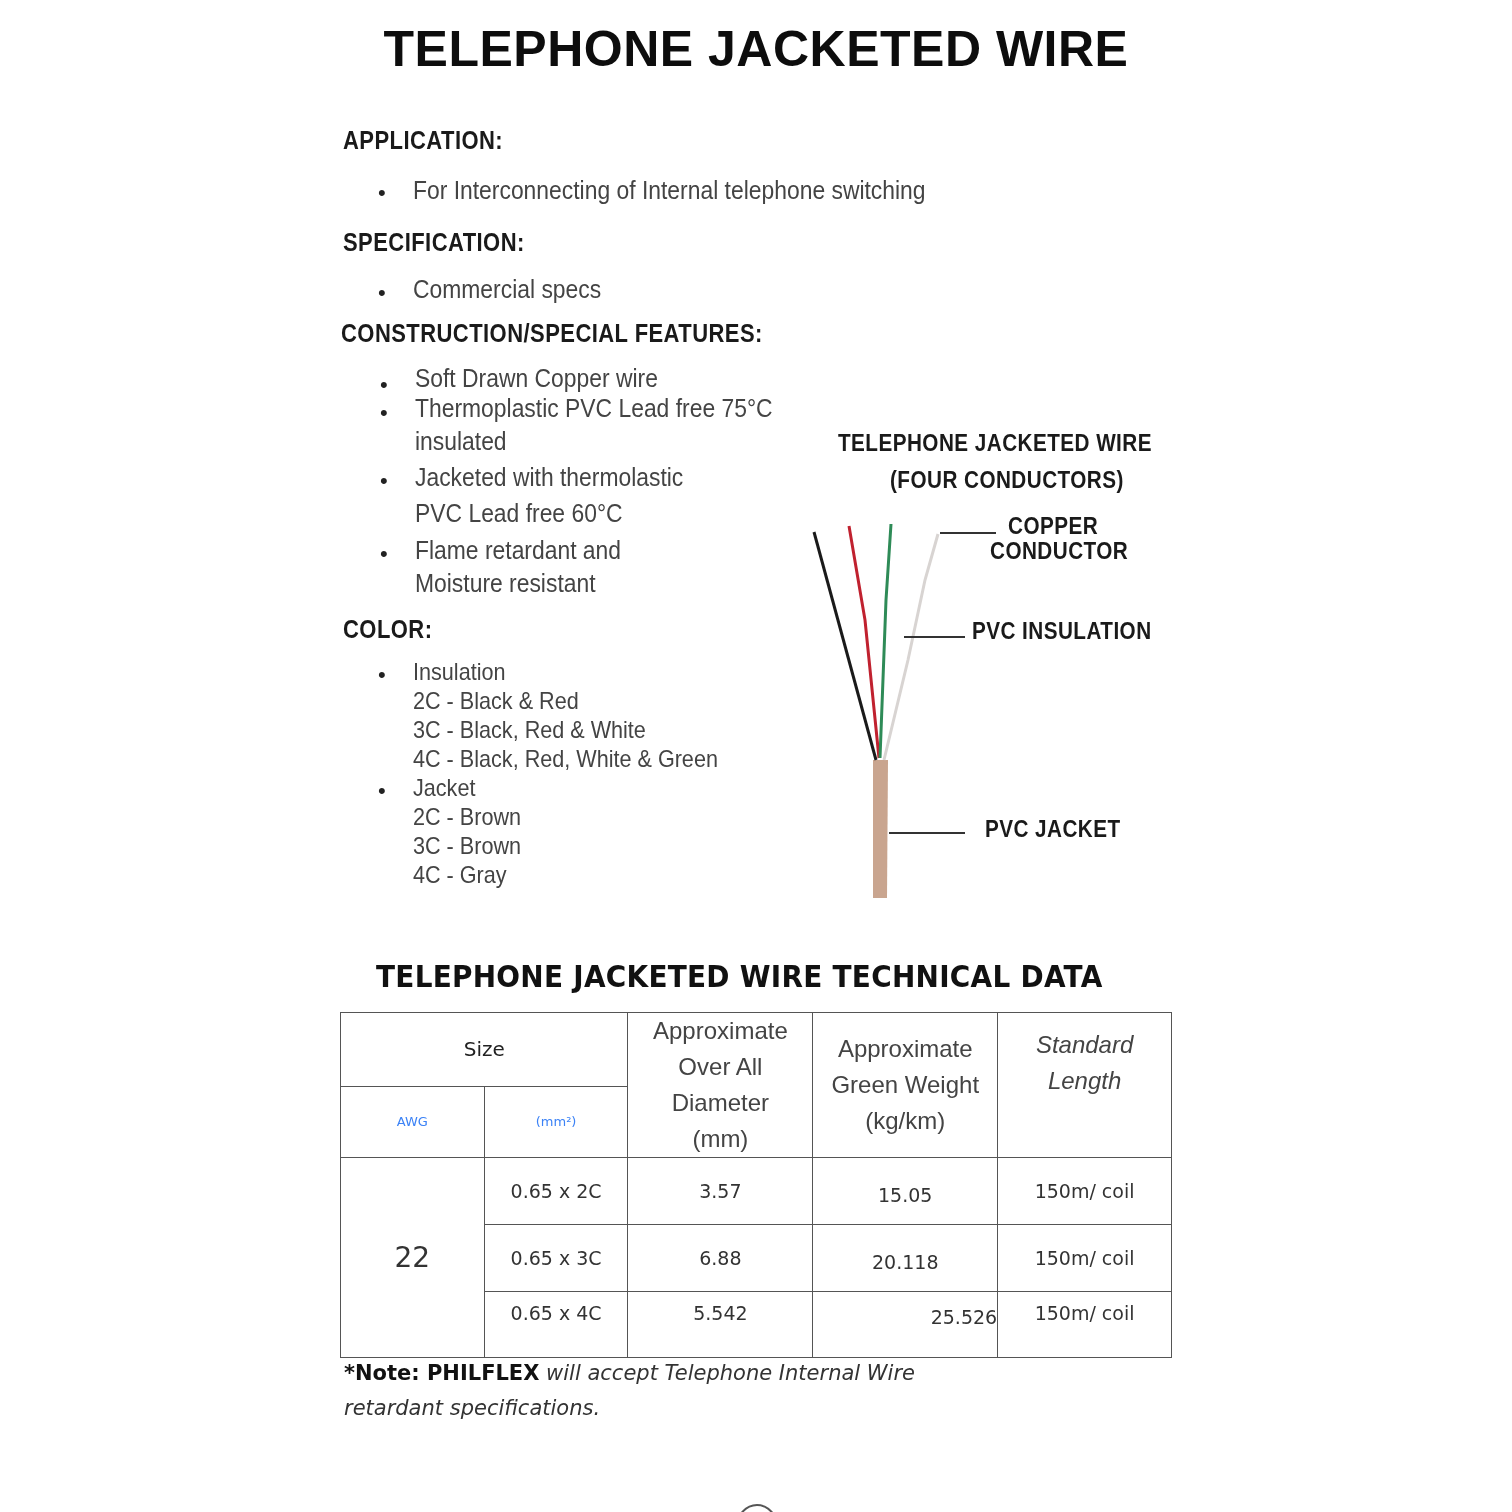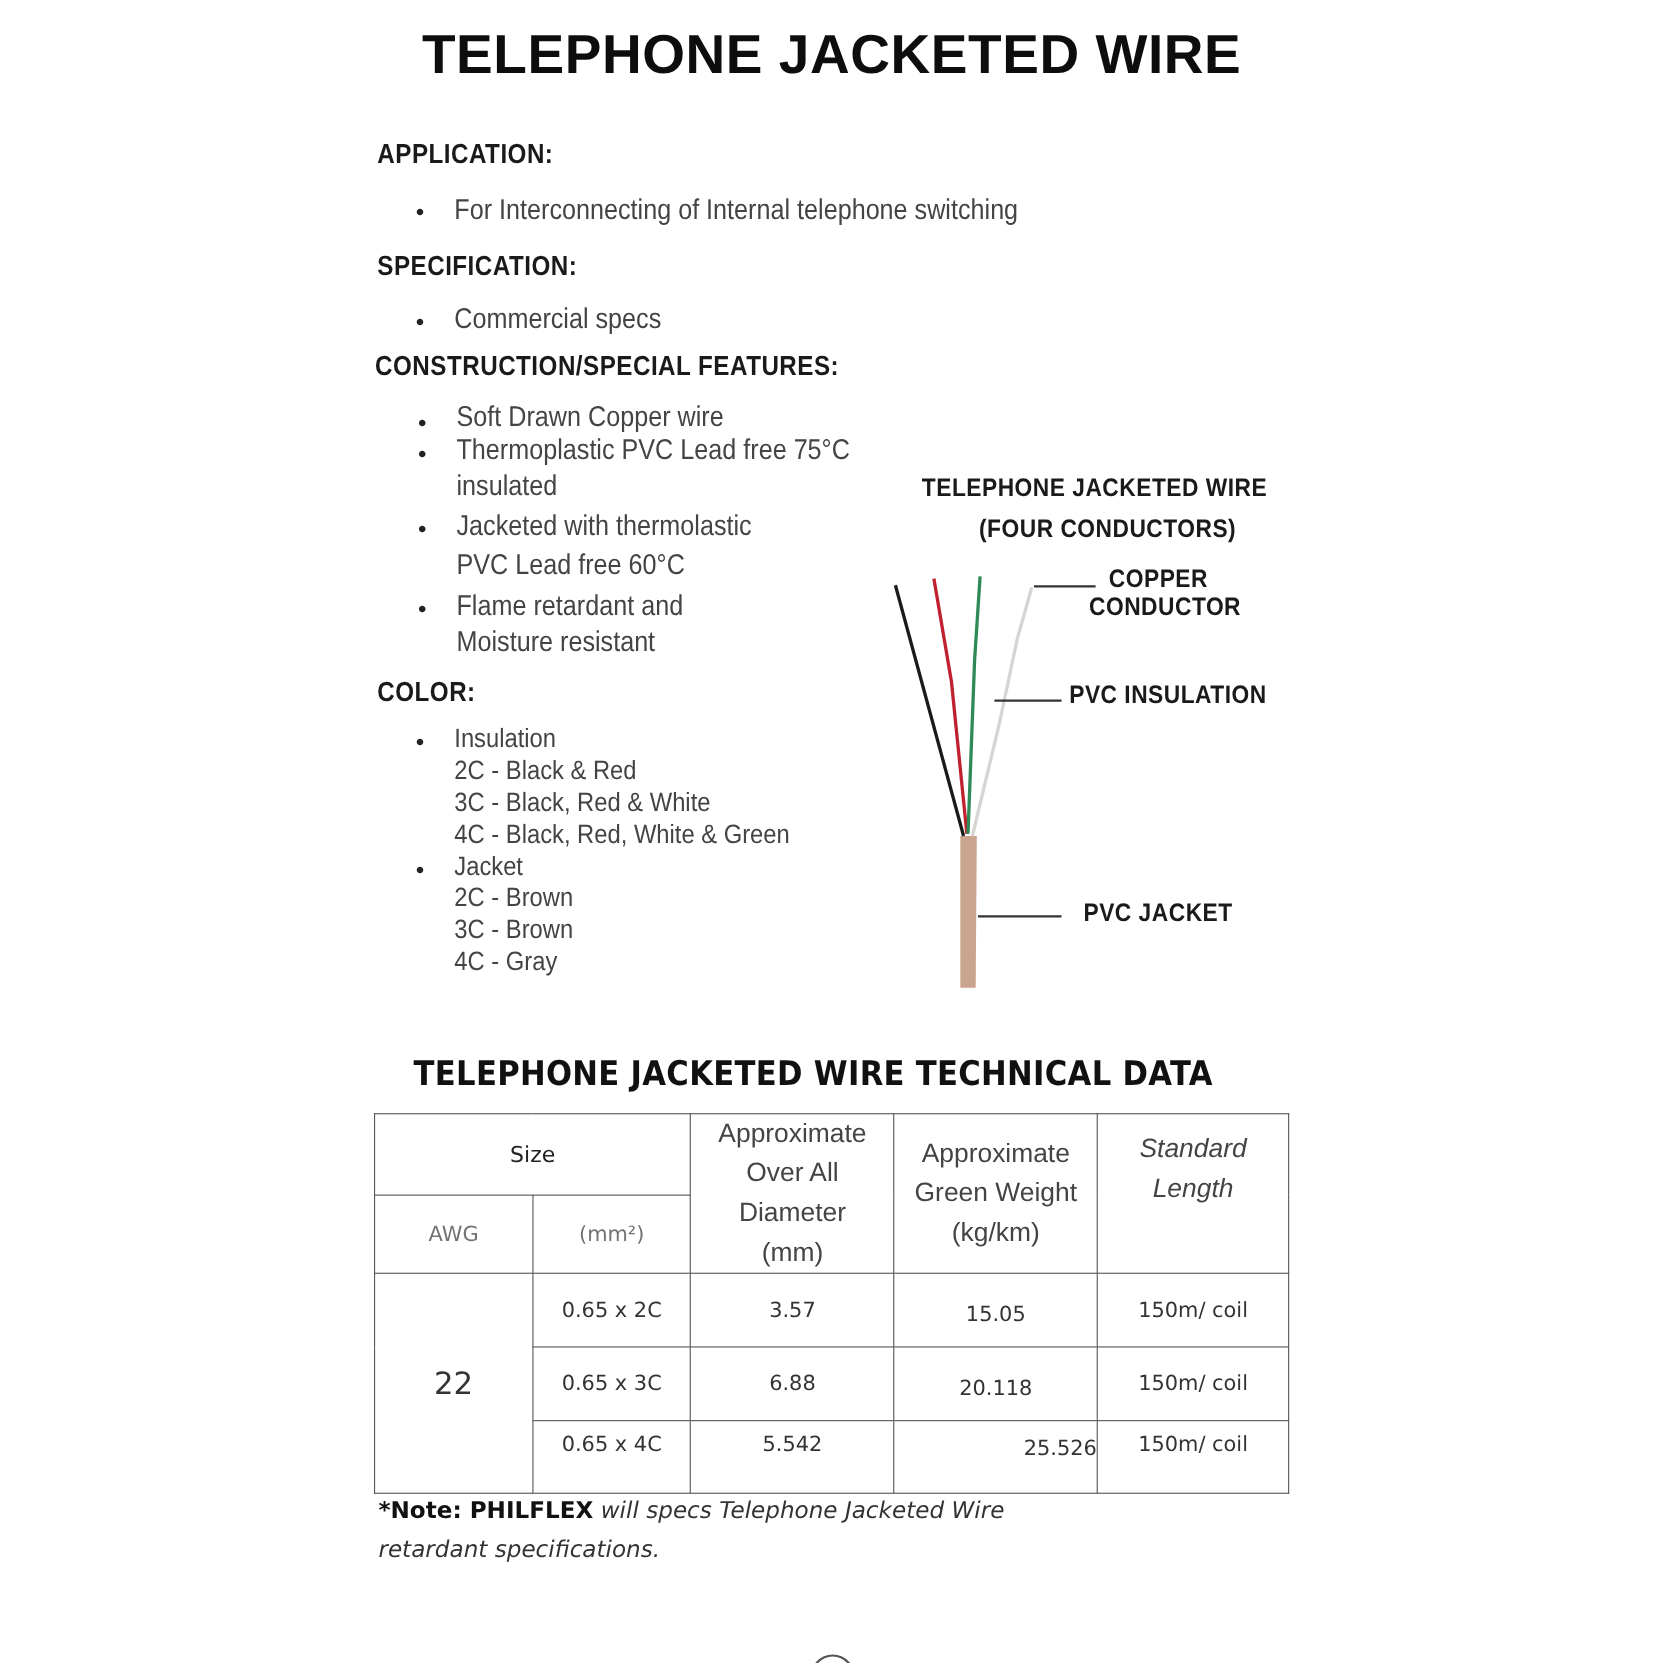--- a/index.html
+++ b/index.html
@@ -8,21 +8,21 @@
   .title { left: 0; width: 1512px; top: 20px; text-align: center; font-family: "Liberation Sans", sans-serif; font-weight: bold; font-size: 50px; letter-spacing: 0.5px; color: #0d0d0d; }
   .section-head { font-family: "Liberation Sans", sans-serif; font-weight: bold; font-size: 25px; color: #1a1a1a; transform: scaleX(0.88); transform-origin: left center; letter-spacing: 0.5px; }
   .bullet-row { font-size: 26px; color: #444; transform: scaleX(0.88); transform-origin: left center; line-height: 33px; }
   .bullet { position: absolute; font-size: 22px; color: #222; }
   .lines { font-size: 24px; color: #444; line-height: 29px; transform: scaleX(0.9); transform-origin: left top; }
   .diag-label { font-family: "Liberation Sans", sans-serif; font-weight: bold; font-size: 23px; color: #1a1a1a; transform: scaleX(0.9); transform-origin: left center; letter-spacing: 0.5px; }
   .tech-title { left: 376px; top: 958px; font-family: "DejaVu Sans", sans-serif; font-size: 31px; font-weight: bold; color: #111; transform: scaleX(0.9); transform-origin: left center; letter-spacing: 0.3px; }
   table.tech { position: absolute; left: 340px; top: 1012px; width: 832px; border-collapse: collapse; }
   table.tech td { border: 1.5px solid #555; text-align: center; vertical-align: middle; padding: 0; }
   .th-size { font-family: "DejaVu Sans", sans-serif; font-size: 20px; color: #222; }
-  .th-sub { font-family: "DejaVu Sans", sans-serif; font-size: 19px; color: #737373; }
+  .th-sub { font-family: "DejaVu Sans", sans-serif; font-size: 13px; color: #3b82f6; }
   .th-light { font-family: "Liberation Sans", sans-serif; font-size: 24px; color: #444; line-height: 36px; }
   .td-val { font-family: "DejaVu Sans", sans-serif; font-size: 19px; color: #333; }
   .note { left: 344px; top: 1356px; font-family: "DejaVu Sans", sans-serif; font-size: 21px; color: #222; line-height: 35px; }
   .note b { font-weight: bold; color: #111; }
   .note i { color: #333; }
   .page-num { left: 736px; top: 1504px; width: 38px; height: 42px; border: 2px solid #555; border-radius: 50%; text-align: center; line-height: 42px; font-weight: bold; font-size: 28px; color: #222; }
 </style>
 </head>
 <body>
 
@@ -144,17 +144,17 @@
   <tr style="height:66px;">
     <td class="td-val" style="vertical-align:top; padding-top:10px;">0.65 x 4C</td>
     <td class="td-val" style="vertical-align:top; padding-top:10px;">5.542</td>
     <td class="td-val" style="vertical-align:top; padding-top:14px;text-align:right;">25.526</td>
     <td class="td-val" style="vertical-align:top; padding-top:10px;">150m/ coil</td>
   </tr>
 </tbody>
   </table>
 
 <div class="abs note">
-  <b>*Note: PHILFLEX</b><i> will specs Telephone Jacketed Wire</i><br>
+  <b>*Note: PHILFLEX</b><i> will accept Telephone Internal Wire</i><br>
   <i>retardant specifications.</i>
 </div>
 
 <div class="abs page-num">58</div>
 
 </body></html>

